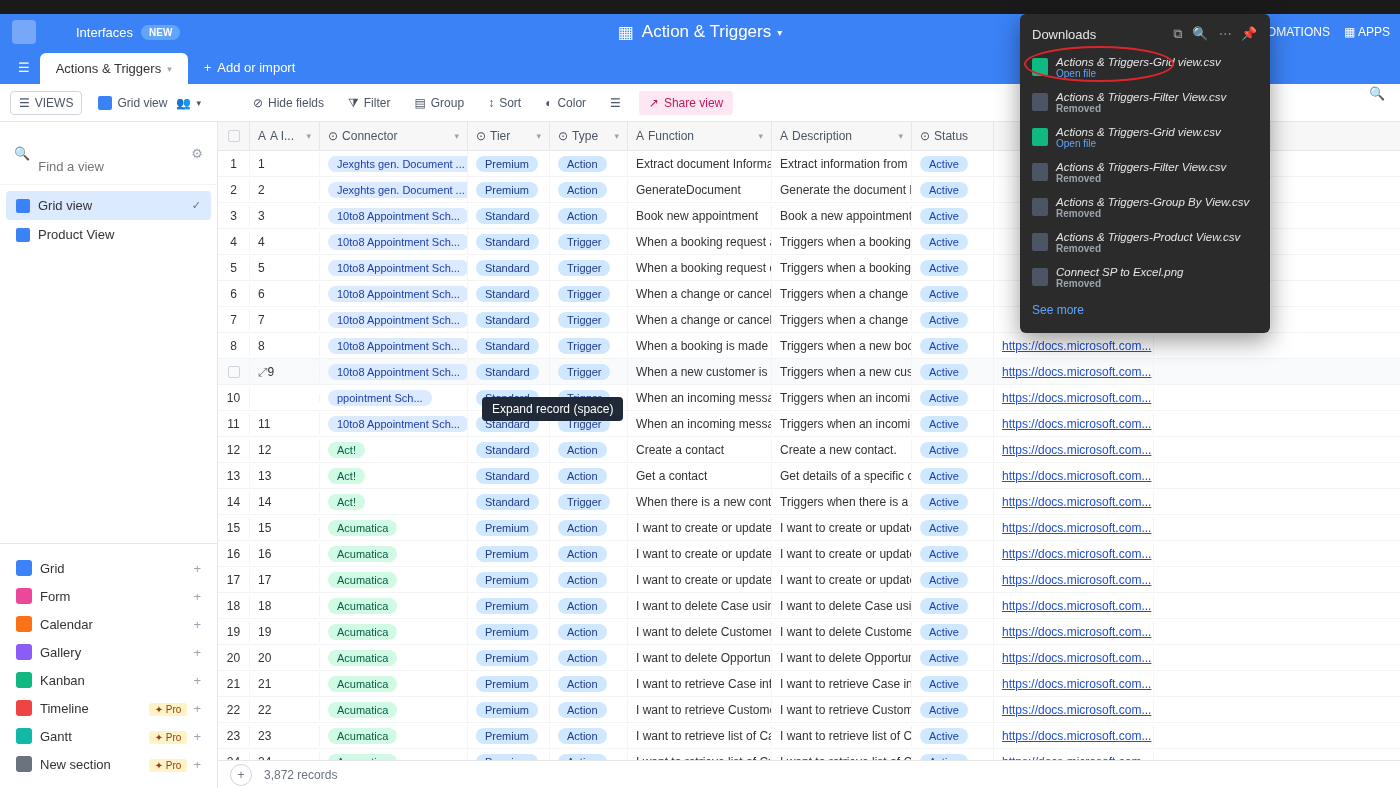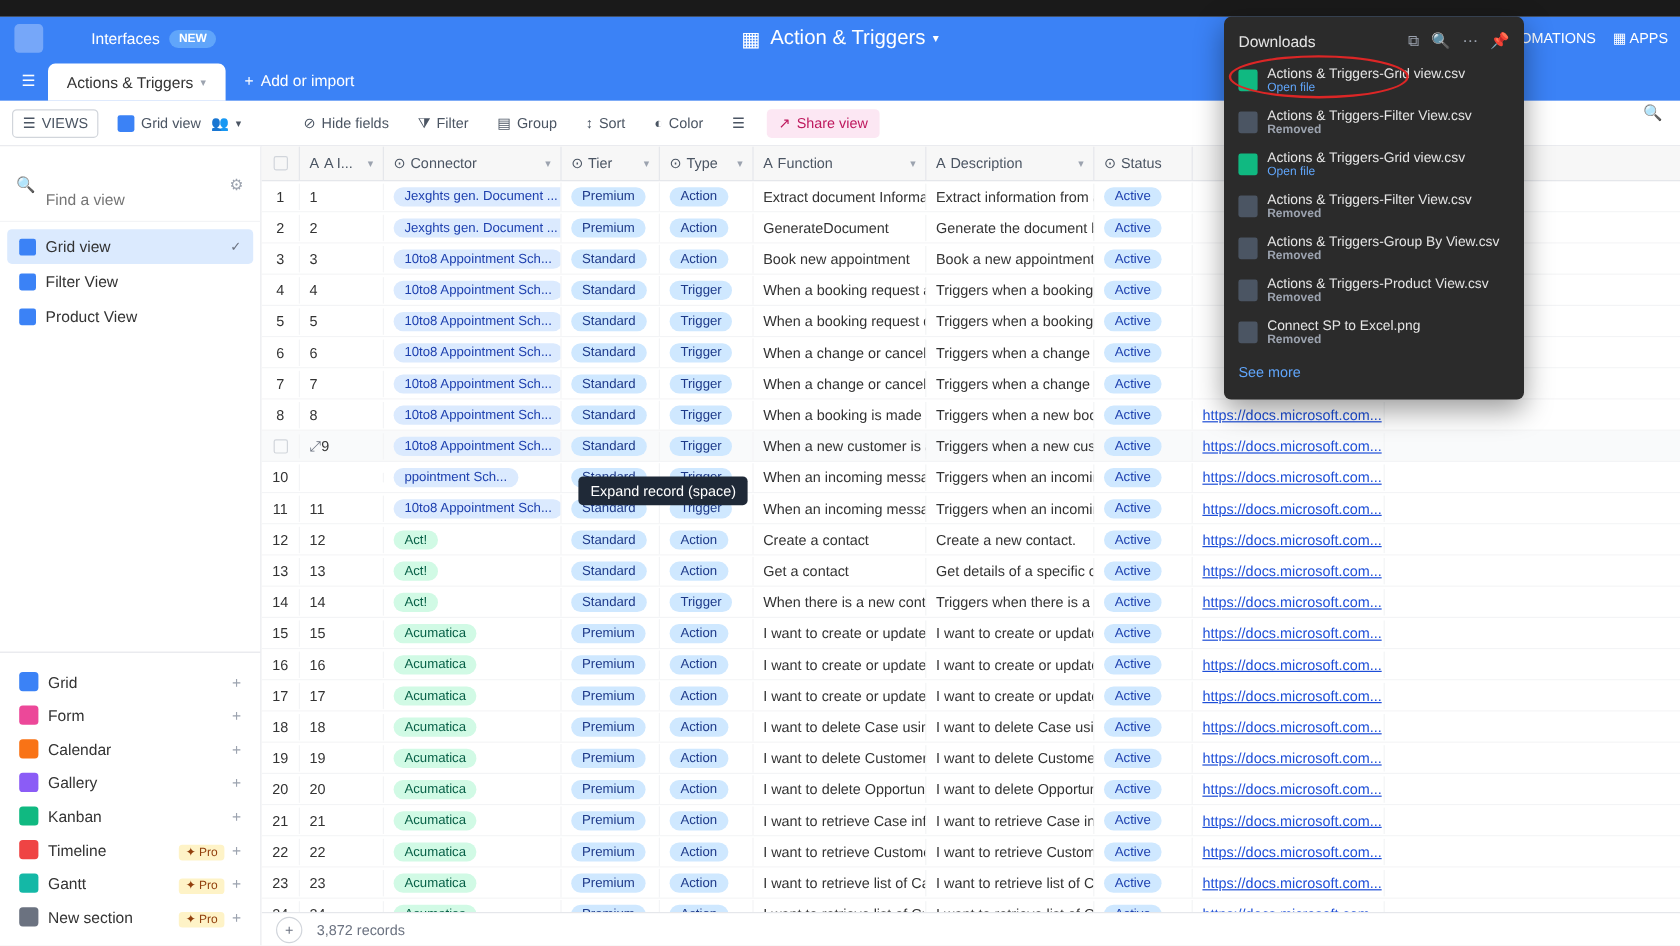--- a/index.html
+++ b/index.html
@@ -84,21 +84,21 @@
 
 .footer { position: absolute; bottom: 0; left: 0; right: 0; height: 28px; background: white; border-top: 1px solid #e5e7eb; display: flex; align-items: center; padding: 0 12px; gap: 12px; font-size: 12px; color: #6b7280; }
 .add-row { width: 22px; height: 22px; border: 1px solid #d1d5db; border-radius: 50%; display: flex; align-items: center; justify-content: center; }
 
 .downloads-panel { position: absolute; top: 14px; right: 130px; width: 250px; background: #2b2b2b; color: #e5e5e5; border-radius: 6px; padding: 8px 0; z-index: 100; box-shadow: 0 8px 24px rgba(0,0,0,.4); font-size: 12px; }
 .dl-header { padding: 4px 12px 8px; display: flex; justify-content: space-between; align-items: center; font-size: 13px; }
 .dl-header-icons { display: flex; gap: 10px; color: #9ca3af; }
 .dl-item { padding: 6px 12px; display: flex; gap: 8px; align-items: flex-start; }
 .dl-icon { width: 16px; height: 18px; background: #4b5563; border-radius: 2px; flex-shrink: 0; margin-top: 2px; }
 .dl-icon.green { background: #10b981; }
-.dl-text .dl-name { font-size: 11.5px; color: #e5e5e5; }
+.dl-text .dl-name { font-size: 11.5px; color: #e5e5e5; font-style: italic; }
 .dl-text .dl-sub { font-size: 10px; color: #60a5fa; }
 .dl-text .dl-removed { font-size: 10px; color: #9ca3af; font-weight: bold; }
 .dl-seemore { padding: 8px 12px; color: #60a5fa; font-size: 12px; }
 .dl-circle { position: absolute; top: 32px; left: 4px; width: 150px; height: 36px; border: 2px solid #dc2626; border-radius: 50%; pointer-events: none; }
 
 .checkbox { width: 12px; height: 12px; border: 1px solid #d1d5db; border-radius: 2px; display: inline-block; }
 .dd-arrow { font-size: 9px; color: #9ca3af; margin-left: auto; }
 
 .right-search { position: absolute; right: 14px; top: 86px; z-index: 20; color: #6b7280; }
 </style>
@@ -164,24 +164,20 @@
       <input placeholder="Find a view" style="">
       <span style="color:#9ca3af">⚙</span>
     </div>
     <div class="view-list" id="view-list">
         <div class="view-item active">
           <span class="grid-icon"></span>
           <span>Grid view</span>
         </div>
         <div class="view-item">
           <span class="grid-icon"></span>
-          <span>Filter View</span>
-        </div>
-        <div class="view-item">
-          <span class="grid-icon"></span>
           <span>Product View</span>
         </div>
       </div>
     <div class="create-section">
       <div id="create-items">
           <div class="create-item">
             <span class="ci-left">
               <span class="ci-icon" style="background:#3b82f6"></span>
               <span>Grid</span>
             </span>

